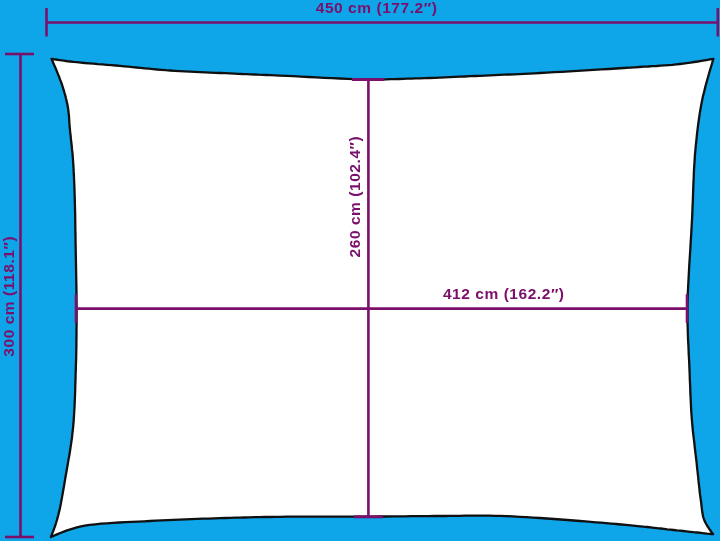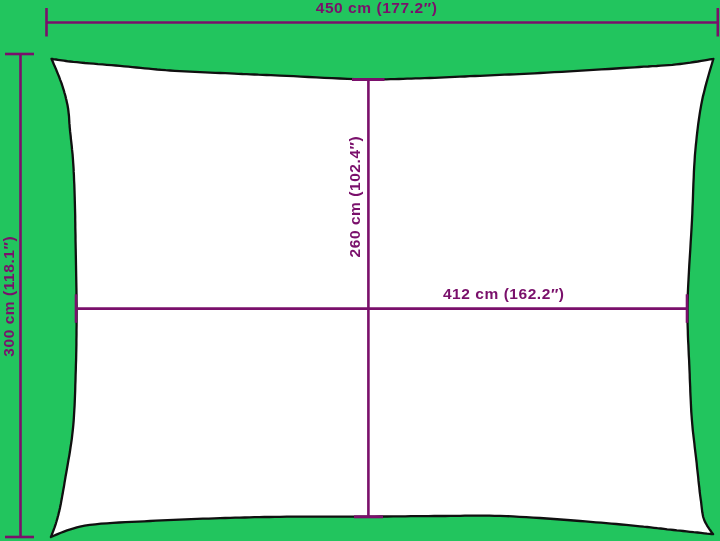--- a/index.html
+++ b/index.html
@@ -1,16 +1,16 @@
 <!DOCTYPE html>
 <html><head>
 <meta charset="utf-8">
 <style>
   html,body{margin:0;padding:0;background:#ffffff;}
-  .wrap{width:720px;height:541px;position:relative;overflow:hidden;background:#22c55e;}
+  .wrap{width:720px;height:541px;position:relative;overflow:hidden;background:#0ea5e9;}
   svg{display:block;}
   text{font-family:"Liberation Sans",sans-serif;font-weight:bold;fill:#7A106B;letter-spacing:0.55px;}
 </style>
 </head>
 <body>
 
 <div class="wrap">
 <svg width="720" height="541" viewBox="0 0 720 541" xmlns="http://www.w3.org/2000/svg">
 
   <path d="M 51.5 58.8 L 51.7 58.8 L 52.3 58.9 L 53.3 59.1 L 54.6 59.3 L 56.1 59.5 L 57.9 59.8 L 59.8 60.1 L 61.8 60.4 L 63.9 60.7 L 66.0 61.0 L 68.0 61.3 L 70.0 61.5 L 73.3 61.9 L 76.9 62.2 L 80.8 62.6 L 84.9 63.0 L 89.1 63.3 L 93.5 63.7 L 97.9 64.1 L 102.4 64.4 L 106.9 64.8 L 111.4 65.2 L 115.8 65.5 L 120.0 65.9 L 124.2 66.3 L 128.3 66.7 L 132.4 67.1 L 136.5 67.5 L 140.6 67.9 L 144.7 68.3 L 148.8 68.7 L 153.0 69.1 L 157.2 69.5 L 161.4 69.8 L 165.7 70.2 L 170.0 70.5 L 174.8 70.8 L 179.7 71.1 L 184.7 71.4 L 189.8 71.7 L 194.9 71.9 L 200.0 72.1 L 205.1 72.3 L 210.2 72.6 L 215.3 72.8 L 220.3 73.0 L 225.2 73.2 L 230.0 73.4 L 234.3 73.6 L 238.4 73.8 L 242.5 74.0 L 246.5 74.1 L 250.4 74.3 L 254.4 74.5 L 258.4 74.7 L 262.5 74.8 L 266.6 75.0 L 270.9 75.2 L 275.4 75.4 L 280.0 75.6 L 286.6 75.9 L 293.6 76.2 L 300.9 76.6 L 308.5 77.0 L 316.3 77.4 L 324.2 77.8 L 332.0 78.2 L 339.8 78.5 L 347.5 78.8 L 354.8 79.1 L 361.9 79.3 L 368.5 79.4 L 373.3 79.4 L 377.8 79.4 L 382.3 79.4 L 386.5 79.3 L 390.7 79.2 L 394.9 79.1 L 399.0 79.0 L 403.1 78.9 L 407.2 78.7 L 411.4 78.6 L 415.6 78.4 L 420.0 78.3 L 424.8 78.1 L 429.7 78.0 L 434.7 77.8 L 439.7 77.6 L 444.7 77.4 L 449.7 77.2 L 454.8 76.9 L 459.8 76.7 L 464.9 76.5 L 469.9 76.2 L 475.0 76.0 L 480.0 75.8 L 485.0 75.6 L 489.9 75.4 L 494.7 75.2 L 499.6 74.9 L 504.4 74.7 L 509.2 74.5 L 514.1 74.3 L 519.1 74.1 L 524.1 73.8 L 529.3 73.6 L 534.6 73.3 L 540.0 73.0 L 546.9 72.6 L 554.3 72.2 L 561.8 71.8 L 569.6 71.3 L 577.5 70.9 L 585.5 70.4 L 593.4 69.9 L 601.3 69.4 L 608.9 69.0 L 616.3 68.5 L 623.4 68.0 L 630.0 67.6 L 634.7 67.3 L 639.3 67.0 L 643.8 66.7 L 648.1 66.5 L 652.4 66.2 L 656.6 66.0 L 660.6 65.7 L 664.6 65.4 L 668.6 65.1 L 672.4 64.8 L 676.2 64.4 L 680.0 64.0 L 683.2 63.6 L 686.7 63.1 L 690.4 62.6 L 694.1 62.0 L 697.8 61.5 L 701.3 60.9 L 704.6 60.3 L 707.5 59.8 L 709.9 59.4 L 711.8 59.1 L 713.0 58.9 L 713.4 58.8 L 713.2 59.3 L 712.8 60.8 L 712.1 63.2 L 711.2 66.3 L 710.1 69.9 L 708.9 74.0 L 707.7 78.3 L 706.4 82.9 L 705.2 87.4 L 704.1 91.9 L 703.0 96.1 L 702.2 100.0 L 701.4 103.9 L 700.7 107.9 L 700.0 111.9 L 699.4 115.9 L 698.8 120.0 L 698.2 124.1 L 697.7 128.3 L 697.2 132.5 L 696.7 136.8 L 696.3 141.1 L 695.8 145.5 L 695.4 150.0 L 694.9 155.4 L 694.6 160.9 L 694.2 166.5 L 693.9 172.1 L 693.7 177.9 L 693.4 183.7 L 693.2 189.6 L 693.0 195.6 L 692.8 201.6 L 692.5 207.7 L 692.3 213.8 L 692.0 220.0 L 691.6 227.1 L 691.2 234.3 L 690.7 241.8 L 690.3 249.3 L 689.8 257.0 L 689.3 264.6 L 688.9 272.2 L 688.5 279.8 L 688.1 287.3 L 687.8 294.6 L 687.6 301.7 L 687.5 308.5 L 687.5 314.0 L 687.5 319.5 L 687.6 324.8 L 687.8 330.1 L 687.9 335.2 L 688.1 340.3 L 688.4 345.4 L 688.6 350.4 L 688.8 355.3 L 689.1 360.2 L 689.3 365.1 L 689.5 370.0 L 689.7 374.4 L 689.8 378.7 L 690.0 383.0 L 690.2 387.3 L 690.3 391.5 L 690.5 395.7 L 690.7 399.8 L 690.9 403.9 L 691.1 408.0 L 691.3 412.1 L 691.6 416.0 L 691.9 420.0 L 692.2 423.5 L 692.5 426.9 L 692.8 430.3 L 693.2 433.7 L 693.6 437.0 L 694.0 440.3 L 694.4 443.6 L 694.7 446.8 L 695.1 450.1 L 695.5 453.4 L 695.9 456.7 L 696.3 460.0 L 696.7 463.4 L 697.0 466.8 L 697.4 470.3 L 697.8 473.8 L 698.2 477.4 L 698.5 480.9 L 698.9 484.3 L 699.3 487.7 L 699.6 491.0 L 700.0 494.1 L 700.4 497.2 L 700.8 500.0 L 701.1 501.9 L 701.3 503.8 L 701.5 505.6 L 701.7 507.4 L 701.9 509.1 L 702.1 510.7 L 702.3 512.3 L 702.6 513.9 L 702.9 515.5 L 703.2 517.0 L 703.7 518.5 L 704.2 520.0 L 704.8 521.4 L 705.6 522.9 L 706.5 524.5 L 707.4 526.1 L 708.4 527.6 L 709.4 529.1 L 710.4 530.5 L 711.2 531.7 L 712.0 532.7 L 712.6 533.5 L 713.0 534.0 L 713.1 534.2 L 712.7 534.2 L 711.5 534.0 L 709.6 533.8 L 707.1 533.6 L 704.2 533.3 L 700.9 532.9 L 697.4 532.5 L 693.7 532.2 L 690.0 531.8 L 686.5 531.4 L 683.1 531.0 L 680.0 530.7 L 676.8 530.4 L 673.6 530.0 L 670.5 529.6 L 667.2 529.3 L 664.0 528.9 L 660.7 528.5 L 657.4 528.2 L 654.1 527.8 L 650.7 527.4 L 647.2 527.0 L 643.6 526.7 L 640.0 526.3 L 635.5 525.9 L 630.8 525.4 L 626.1 524.9 L 621.2 524.5 L 616.3 524.0 L 611.3 523.6 L 606.2 523.1 L 601.1 522.7 L 595.9 522.3 L 590.6 521.8 L 585.3 521.4 L 580.0 521.0 L 573.7 520.5 L 567.2 520.0 L 560.5 519.5 L 553.8 519.0 L 546.9 518.5 L 540.0 518.0 L 533.1 517.6 L 526.2 517.1 L 519.5 516.8 L 512.8 516.4 L 506.3 516.1 L 500.0 515.9 L 494.7 515.8 L 489.6 515.7 L 484.5 515.6 L 479.6 515.6 L 474.7 515.6 L 469.8 515.7 L 464.9 515.7 L 460.1 515.8 L 455.2 515.8 L 450.2 515.9 L 445.2 516.0 L 440.0 516.0 L 434.3 516.0 L 428.5 516.1 L 422.7 516.1 L 416.9 516.2 L 411.0 516.2 L 405.1 516.3 L 399.1 516.4 L 393.1 516.4 L 387.1 516.5 L 380.9 516.5 L 374.7 516.6 L 368.5 516.6 L 361.4 516.6 L 354.1 516.6 L 346.6 516.6 L 339.1 516.6 L 331.4 516.6 L 323.8 516.6 L 316.1 516.6 L 308.6 516.6 L 301.1 516.6 L 293.9 516.7 L 286.8 516.7 L 280.0 516.8 L 274.6 516.9 L 269.4 517.0 L 264.3 517.0 L 259.3 517.1 L 254.4 517.2 L 249.6 517.4 L 244.7 517.5 L 239.9 517.6 L 235.1 517.7 L 230.1 517.9 L 225.1 518.0 L 220.0 518.2 L 214.4 518.4 L 208.6 518.6 L 202.9 518.7 L 197.1 518.9 L 191.2 519.1 L 185.3 519.3 L 179.4 519.6 L 173.5 519.8 L 167.6 520.1 L 161.7 520.4 L 155.8 520.7 L 150.0 521.0 L 144.1 521.3 L 138.0 521.6 L 131.8 521.9 L 125.5 522.2 L 119.2 522.5 L 113.0 522.9 L 106.9 523.3 L 101.0 523.7 L 95.3 524.3 L 89.8 524.9 L 84.7 525.7 L 80.0 526.6 L 76.9 527.3 L 73.7 528.3 L 70.4 529.3 L 67.1 530.4 L 63.9 531.6 L 60.9 532.8 L 58.2 533.9 L 55.8 534.9 L 53.8 535.7 L 52.2 536.4 L 51.2 536.8 L 50.9 537.0 L 51.0 536.8 L 51.1 536.4 L 51.4 535.7 L 51.8 534.8 L 52.2 533.8 L 52.6 532.6 L 53.1 531.3 L 53.6 530.0 L 54.1 528.7 L 54.6 527.4 L 55.0 526.1 L 55.4 525.0 L 55.8 523.8 L 56.1 522.7 L 56.5 521.5 L 56.8 520.3 L 57.2 519.2 L 57.5 518.0 L 57.8 516.7 L 58.2 515.5 L 58.5 514.2 L 58.8 512.8 L 59.2 511.4 L 59.5 510.0 L 60.0 507.9 L 60.4 505.7 L 60.9 503.4 L 61.3 501.1 L 61.8 498.6 L 62.2 496.1 L 62.7 493.6 L 63.1 491.0 L 63.6 488.3 L 64.1 485.6 L 64.5 482.8 L 65.0 480.0 L 65.6 476.3 L 66.3 472.5 L 67.0 468.5 L 67.7 464.5 L 68.4 460.3 L 69.2 456.1 L 69.9 451.8 L 70.5 447.5 L 71.2 443.1 L 71.8 438.8 L 72.3 434.4 L 72.8 430.0 L 73.3 425.2 L 73.7 420.3 L 74.0 415.4 L 74.3 410.4 L 74.6 405.4 L 74.8 400.4 L 75.0 395.3 L 75.2 390.2 L 75.3 385.1 L 75.5 380.1 L 75.6 375.0 L 75.8 370.0 L 75.9 365.0 L 76.1 360.0 L 76.2 355.1 L 76.3 350.1 L 76.4 345.1 L 76.4 340.2 L 76.5 335.2 L 76.5 330.2 L 76.6 325.2 L 76.6 320.2 L 76.6 315.1 L 76.6 310.0 L 76.6 304.6 L 76.5 299.1 L 76.5 293.5 L 76.4 287.8 L 76.3 282.2 L 76.2 276.5 L 76.1 270.9 L 76.0 265.3 L 75.9 259.8 L 75.8 254.4 L 75.7 249.1 L 75.6 244.0 L 75.5 239.8 L 75.5 235.6 L 75.4 231.6 L 75.3 227.5 L 75.3 223.6 L 75.2 219.7 L 75.2 215.8 L 75.1 212.0 L 75.0 208.2 L 74.9 204.4 L 74.8 200.7 L 74.7 197.0 L 74.6 193.8 L 74.5 190.5 L 74.4 187.4 L 74.3 184.2 L 74.1 181.1 L 74.0 178.0 L 73.9 175.0 L 73.7 171.9 L 73.6 168.9 L 73.4 165.9 L 73.2 163.0 L 73.0 160.0 L 72.8 157.3 L 72.6 154.6 L 72.3 151.9 L 72.0 149.2 L 71.8 146.6 L 71.5 144.0 L 71.2 141.4 L 70.9 138.8 L 70.7 136.3 L 70.4 133.8 L 70.1 131.4 L 69.9 129.0 L 69.7 127.1 L 69.6 125.2 L 69.4 123.4 L 69.3 121.6 L 69.2 119.8 L 69.1 118.0 L 69.0 116.3 L 68.8 114.5 L 68.6 112.8 L 68.4 111.0 L 68.2 109.3 L 67.9 107.5 L 67.6 105.6 L 67.2 103.8 L 66.8 101.9 L 66.4 100.1 L 65.9 98.2 L 65.5 96.3 L 65.0 94.5 L 64.4 92.6 L 63.9 90.7 L 63.3 88.8 L 62.7 86.9 L 62.1 85.0 L 61.3 82.7 L 60.3 80.1 L 59.3 77.3 L 58.1 74.4 L 56.9 71.5 L 55.8 68.7 L 54.6 66.1 L 53.6 63.7 L 52.8 61.7 L 52.1 60.2 L 51.7 59.2 L 51.5 58.8 Z" fill="#ffffff" stroke="#101010" stroke-width="2.3" stroke-linejoin="round"></path>

